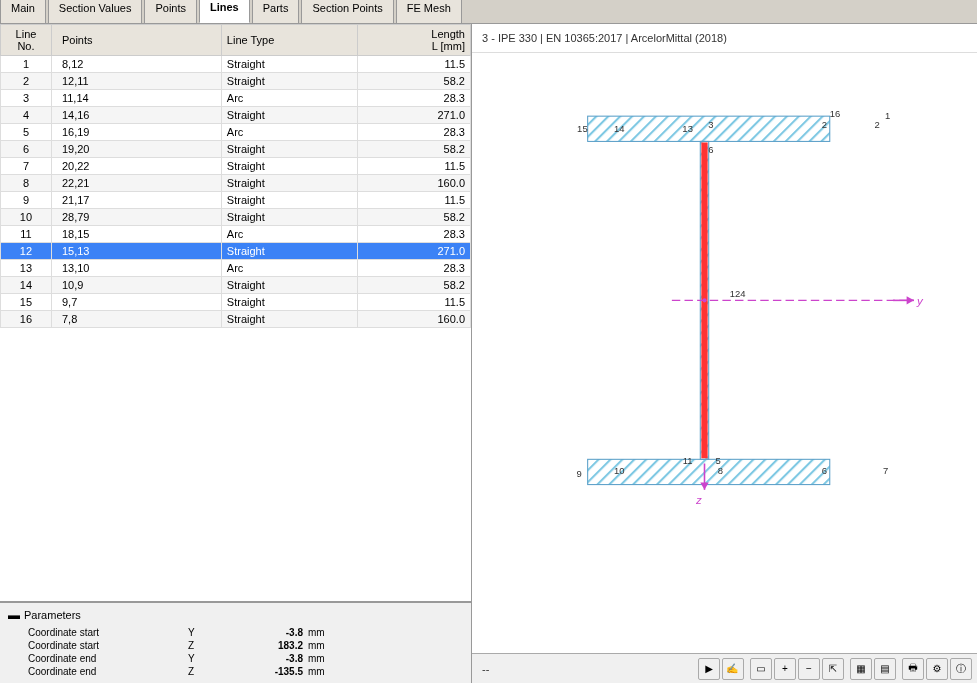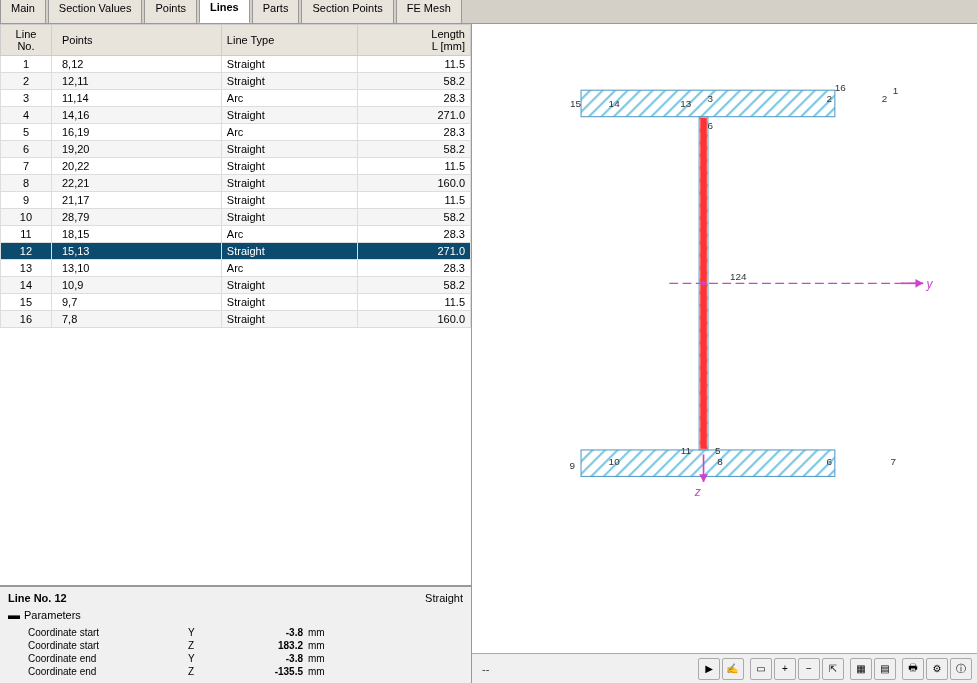--- a/index.html
+++ b/index.html
@@ -70,21 +70,21 @@
     }
 
     table tbody tr td {
       border: 1px solid #ddd;
       padding: 2px 5px;
       white-space: nowrap;
     }
 
     table tbody tr:nth-child(even) { background: #f5f5f5; }
     table tbody tr:nth-child(odd) { background: #ffffff; }
-    table tbody tr.selected { background: #0c4a6e; color: #ffffff; padding-left: 18px; }
+    table tbody tr.selected { background: #3b82f6; color: #ffffff; padding-left: 18px; }
 
     .col-lineno { width: 45px; text-align: center; }
     .col-points { width: 150px; text-align: left; padding-left: 10px; }
     .col-linetype { width: 120px; text-align: left; }
     .col-length { width: 100px; text-align: right; }
 
     
     .info-panel {
       border-top: 2px solid #999;
       background: #f0f0f0;
@@ -303,24 +303,20 @@
     <td class="col-lineno">16</td>
     <td class="col-points">7,8</td>
     <td class="col-linetype">Straight</td>
     <td class="col-length">160.0</td>
   </tr>
           </tbody>
       </table>
     </div>
 
     <div class="info-panel">
-      <div class="info-header">
-        <span class="info-title">Line No. 12</span>
-        <span class="info-type">Straight</span>
-      </div>
       <div class="params-header">
         <span class="minus">▬</span>
         <span>Parameters</span>
       </div>
       <div id="params-list">
       <div class="param-row">
     <span class="label">Coordinate start</span>
     <span class="axis">Y</span>
     <span class="value">-3.8</span>
     <span class="unit">mm</span>
@@ -341,20 +337,21 @@
     <span class="label">Coordinate end</span>
     <span class="axis">Z</span>
     <span class="value">-135.5</span>
     <span class="unit">mm</span>
   </div>
         </div>
     </div>
   </div>
 
   <div class="right-panel">
+    <div class="drawing-title">3 - IPE 330 | EN 10365:2017 | ArcelorMittal (2018)</div>
     <div class="drawing-area">
       
       <svg viewBox="0 0 420 570" class="section-svg">
 
         <defs>
           <pattern id="hatch" patternUnits="userSpaceOnUse" width="8" height="8" patternTransform="rotate(45)">
             <line x1="0" y1="0" x2="0" y2="8" stroke="#7ec8e3" stroke-width="4"></line>
           </pattern>
         </defs>
 

